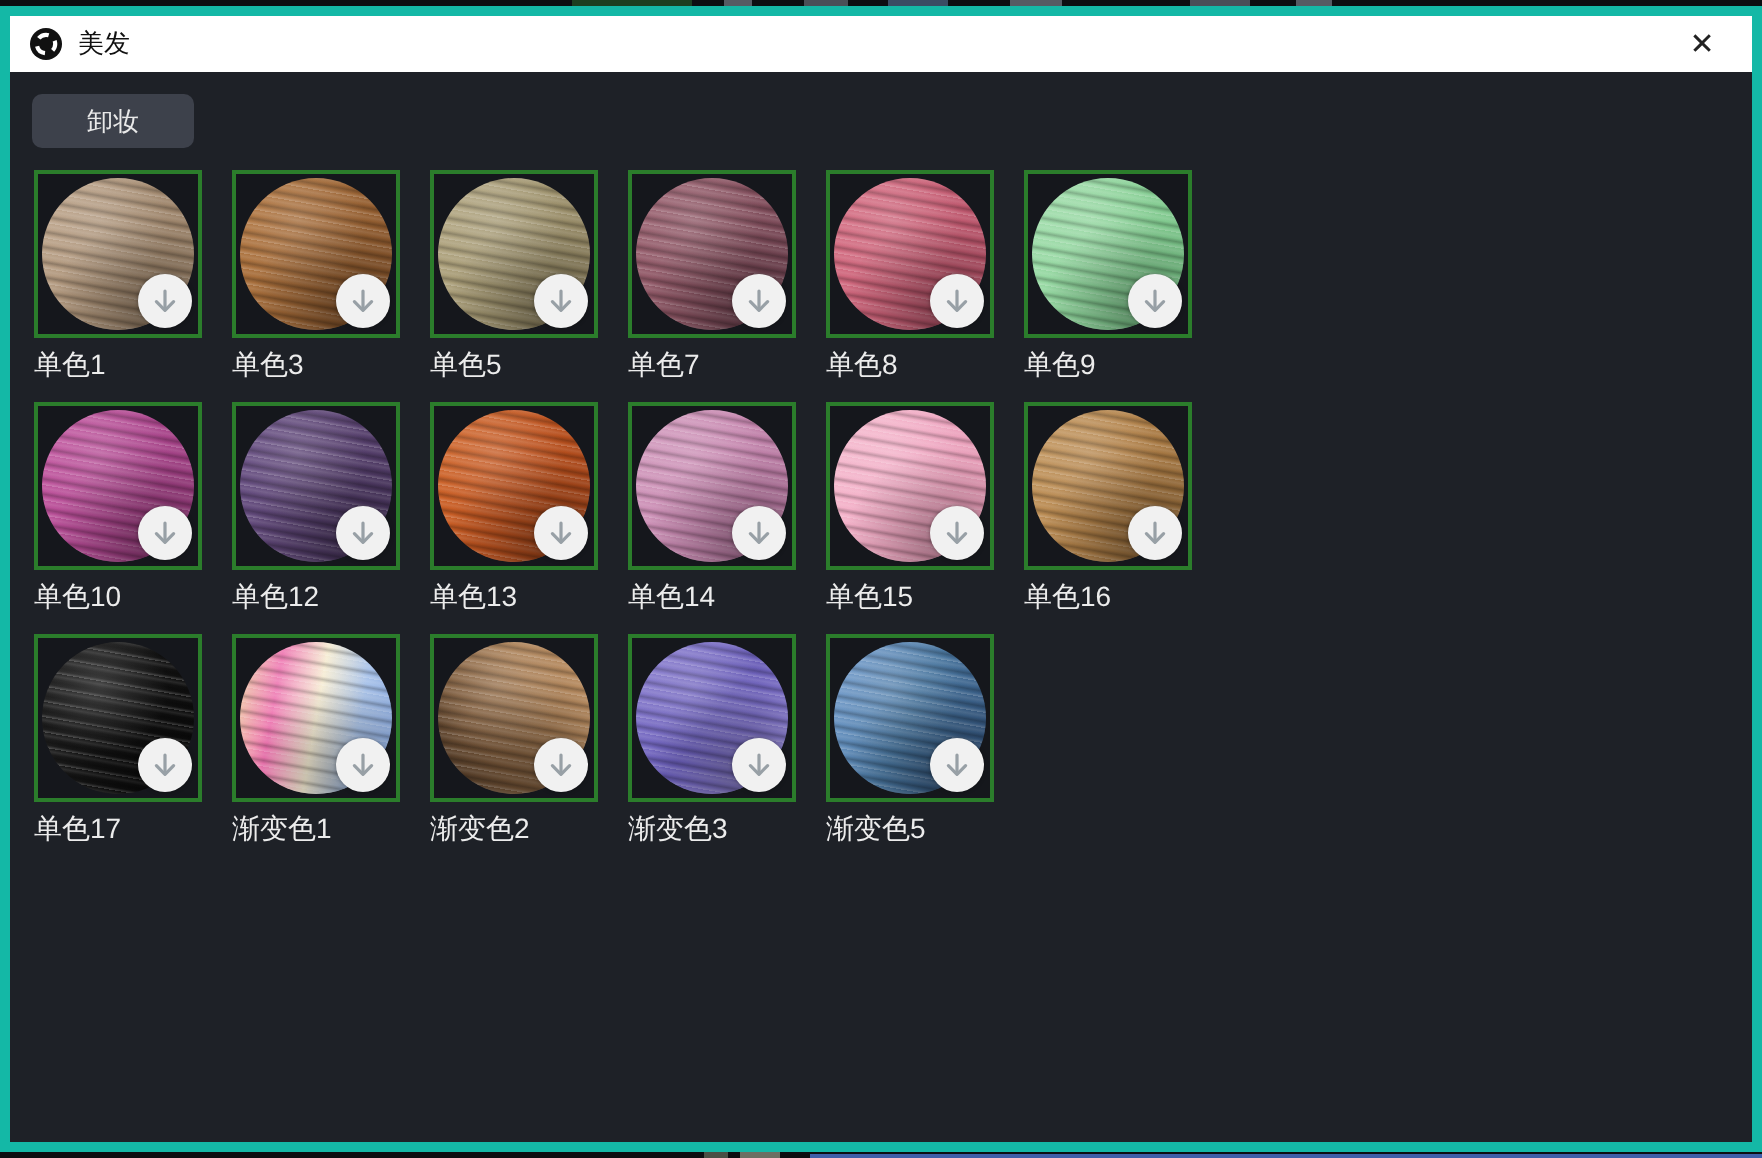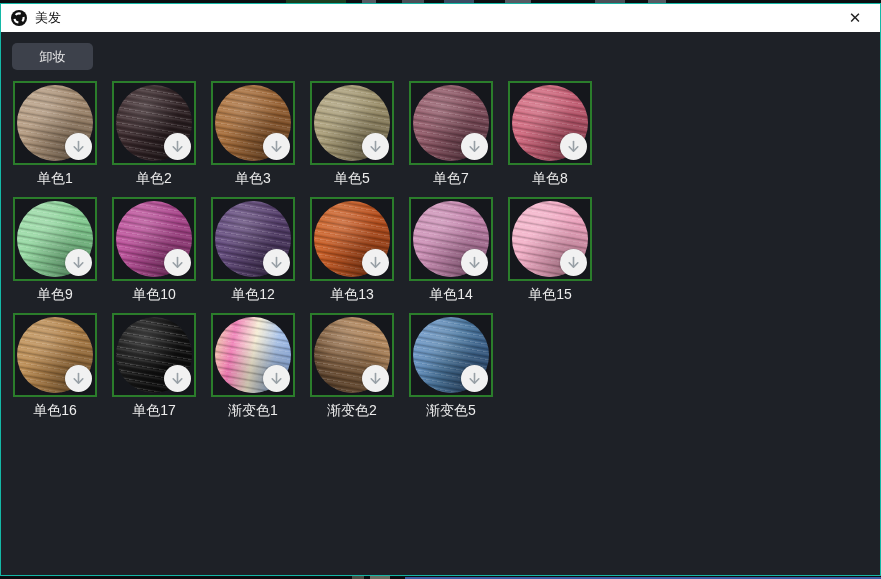--- a/index.html
+++ b/index.html
@@ -13,21 +13,21 @@
   
   .edge { position: absolute; left: 0; right: 0; height: 3px; background: #0c0e11; overflow: hidden; }
   .edge-top { top: 0; }
   .edge-bottom { bottom: 0; }
   .frag { position: absolute; top: 0; height: 3px; }
   .blue-line { position: absolute; bottom: 0; left: 405px; right: 0; height: 2px; background: #3e5ea8; }
 
   
   .dialog {
     position: absolute; left: 0; right: 0; top: 3px; bottom: 3px;
-    border: 1px solid #14b8a6;
+    border: 5px solid #14b8a6;
     background: #1e2127;
     display: flex; flex-direction: column;
   }
   .titlebar {
     height: 28px; background: #ffffff; flex: 0 0 28px;
     display: flex; align-items: center; padding: 0 10px; gap: 8px;
   }
   .logo { width: 16px; height: 16px; flex: 0 0 16px; }
   .title { font-size: 13px; color: #111; }
   .tb-spacer { flex: 1; }
@@ -79,21 +79,21 @@
   }
   .badge {
     position: absolute; right: 3px; bottom: 3px; z-index: 2;
     width: 27px; height: 27px; border-radius: 50%;
     background: #f1f1f1;
     display: flex; align-items: center; justify-content: center;
     box-shadow: 0 0 2px rgba(0,0,0,.35);
   }
   .label {
     margin-top: 5px; height: 17px;
-    text-align: center; color: #ececec; font-size: 14px;
+    color: #ececec; font-size: 14px;
     white-space: nowrap;
   }
 </style>
 </head>
 <body>
 
 <div class="edge edge-top">
   <div class="frag" style="left:286px;width:60px;background:#1c3f20;"></div>
   <div class="frag" style="left:362px;width:14px;background:#555b63;"></div>
   <div class="frag" style="left:402px;width:22px;background:#4a4f57;"></div>
@@ -132,32 +132,20 @@
       <div class="badge">
         <svg width="13" height="14" viewBox="0 0 13 14">
           <line x1="6.5" y1="1.5" x2="6.5" y2="10.5" stroke="#98a0a6" stroke-width="1.6" stroke-linecap="round"></line>
           <polyline points="2.2,6.8 6.5,11.2 10.8,6.8" fill="none" stroke="#98a0a6" stroke-width="1.6" stroke-linecap="round" stroke-linejoin="round"></polyline>
         </svg>
       </div>
     </div>
     <div class="label">单色1</div>
   </div>
 
-  <div class="cell">
-    <div class="tile">
-      <div class="hair" style="background: linear-gradient(115deg, rgb(71, 52, 55), rgb(51, 36, 39), rgb(36, 26, 28));"></div>
-      <div class="badge">
-        <svg width="13" height="14" viewBox="0 0 13 14">
-          <line x1="6.5" y1="1.5" x2="6.5" y2="10.5" stroke="#98a0a6" stroke-width="1.6" stroke-linecap="round"></line>
-          <polyline points="2.2,6.8 6.5,11.2 10.8,6.8" fill="none" stroke="#98a0a6" stroke-width="1.6" stroke-linecap="round" stroke-linejoin="round"></polyline>
-        </svg>
-      </div>
-    </div>
-    <div class="label">单色2</div>
-  </div>
 
   <div class="cell">
     <div class="tile">
       <div class="hair" style="background: linear-gradient(115deg, rgb(181, 122, 68), rgb(156, 101, 53), rgb(127, 79, 40));"></div>
       <div class="badge">
         <svg width="13" height="14" viewBox="0 0 13 14">
           <line x1="6.5" y1="1.5" x2="6.5" y2="10.5" stroke="#98a0a6" stroke-width="1.6" stroke-linecap="round"></line>
           <polyline points="2.2,6.8 6.5,11.2 10.8,6.8" fill="none" stroke="#98a0a6" stroke-width="1.6" stroke-linecap="round" stroke-linejoin="round"></polyline>
         </svg>
       </div>
@@ -330,20 +318,32 @@
       <div class="badge">
         <svg width="13" height="14" viewBox="0 0 13 14">
           <line x1="6.5" y1="1.5" x2="6.5" y2="10.5" stroke="#98a0a6" stroke-width="1.6" stroke-linecap="round"></line>
           <polyline points="2.2,6.8 6.5,11.2 10.8,6.8" fill="none" stroke="#98a0a6" stroke-width="1.6" stroke-linecap="round" stroke-linejoin="round"></polyline>
         </svg>
       </div>
     </div>
     <div class="label">渐变色2</div>
   </div>
 
+  <div class="cell">
+    <div class="tile">
+      <div class="hair" style="background: linear-gradient(130deg, rgb(141, 129, 211), rgb(106, 94, 184), rgb(151, 139, 212));"></div>
+      <div class="badge">
+        <svg width="13" height="14" viewBox="0 0 13 14">
+          <line x1="6.5" y1="1.5" x2="6.5" y2="10.5" stroke="#98a0a6" stroke-width="1.6" stroke-linecap="round"></line>
+          <polyline points="2.2,6.8 6.5,11.2 10.8,6.8" fill="none" stroke="#98a0a6" stroke-width="1.6" stroke-linecap="round" stroke-linejoin="round"></polyline>
+        </svg>
+      </div>
+    </div>
+    <div class="label">渐变色3</div>
+  </div>
 
 
   <div class="cell">
     <div class="tile">
       <div class="hair" style="background: linear-gradient(115deg, rgb(122, 163, 212), rgb(73, 118, 159), rgb(46, 76, 116));"></div>
       <div class="badge">
         <svg width="13" height="14" viewBox="0 0 13 14">
           <line x1="6.5" y1="1.5" x2="6.5" y2="10.5" stroke="#98a0a6" stroke-width="1.6" stroke-linecap="round"></line>
           <polyline points="2.2,6.8 6.5,11.2 10.8,6.8" fill="none" stroke="#98a0a6" stroke-width="1.6" stroke-linecap="round" stroke-linejoin="round"></polyline>
         </svg>

